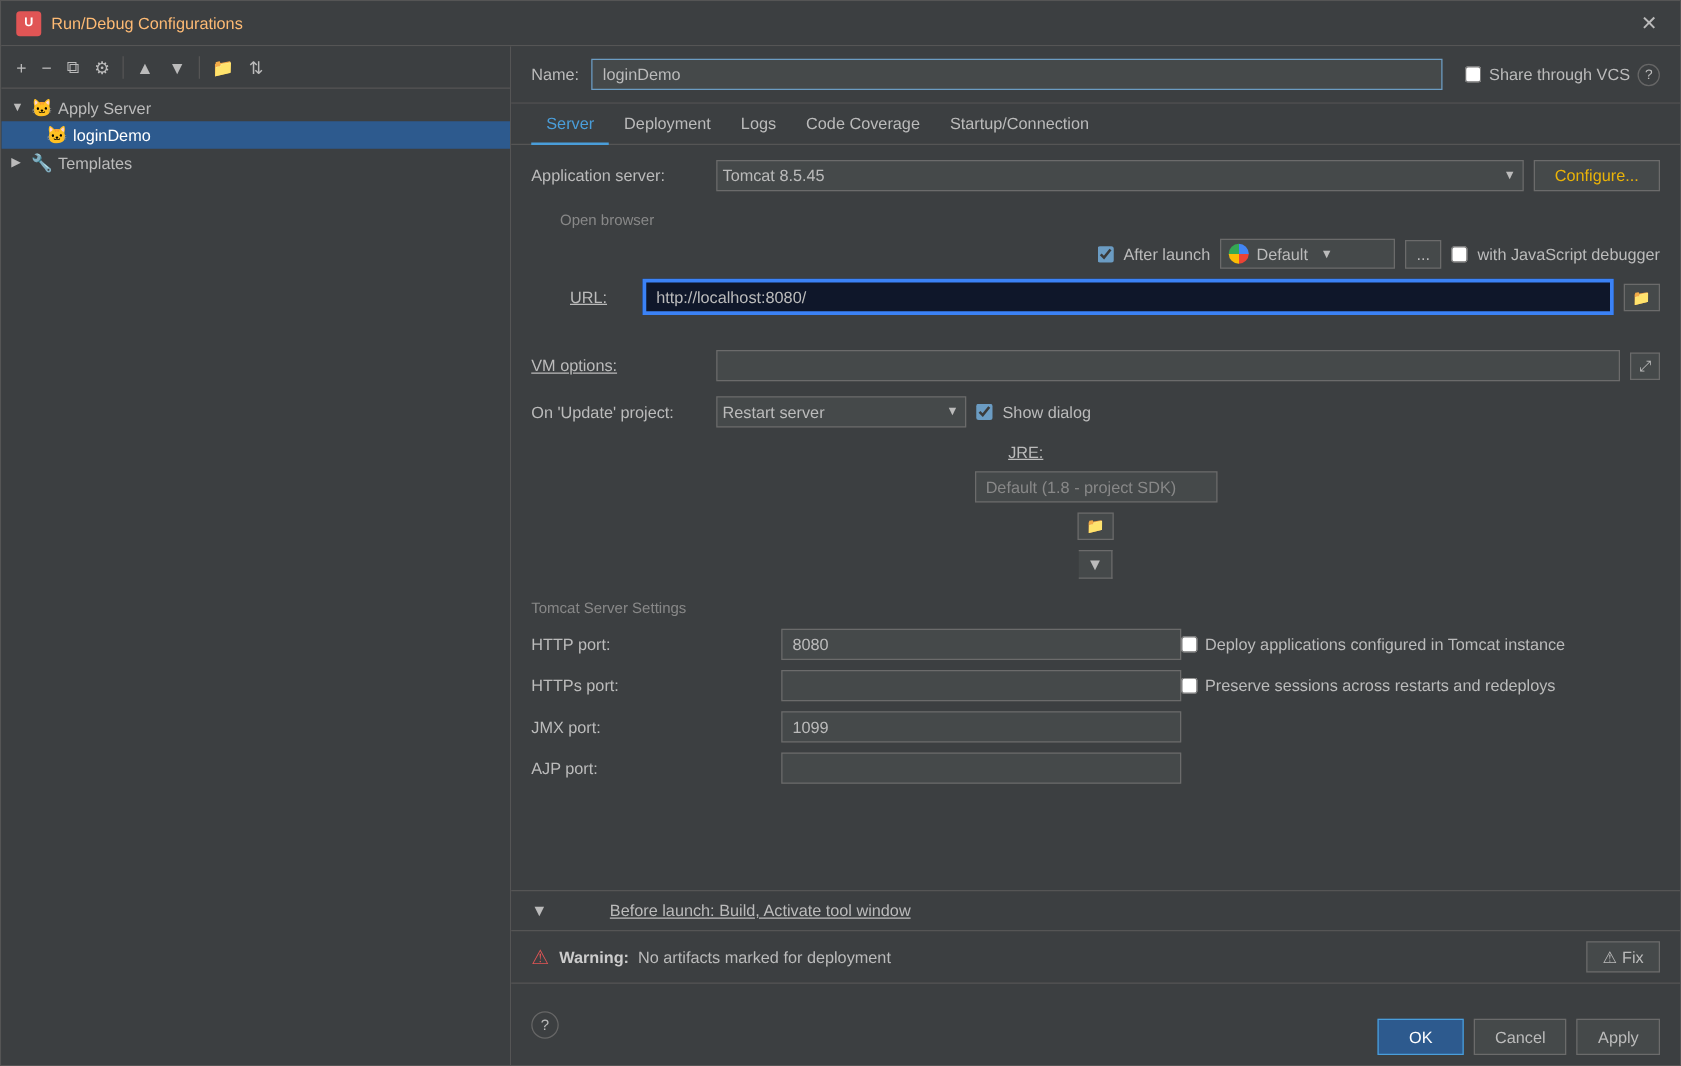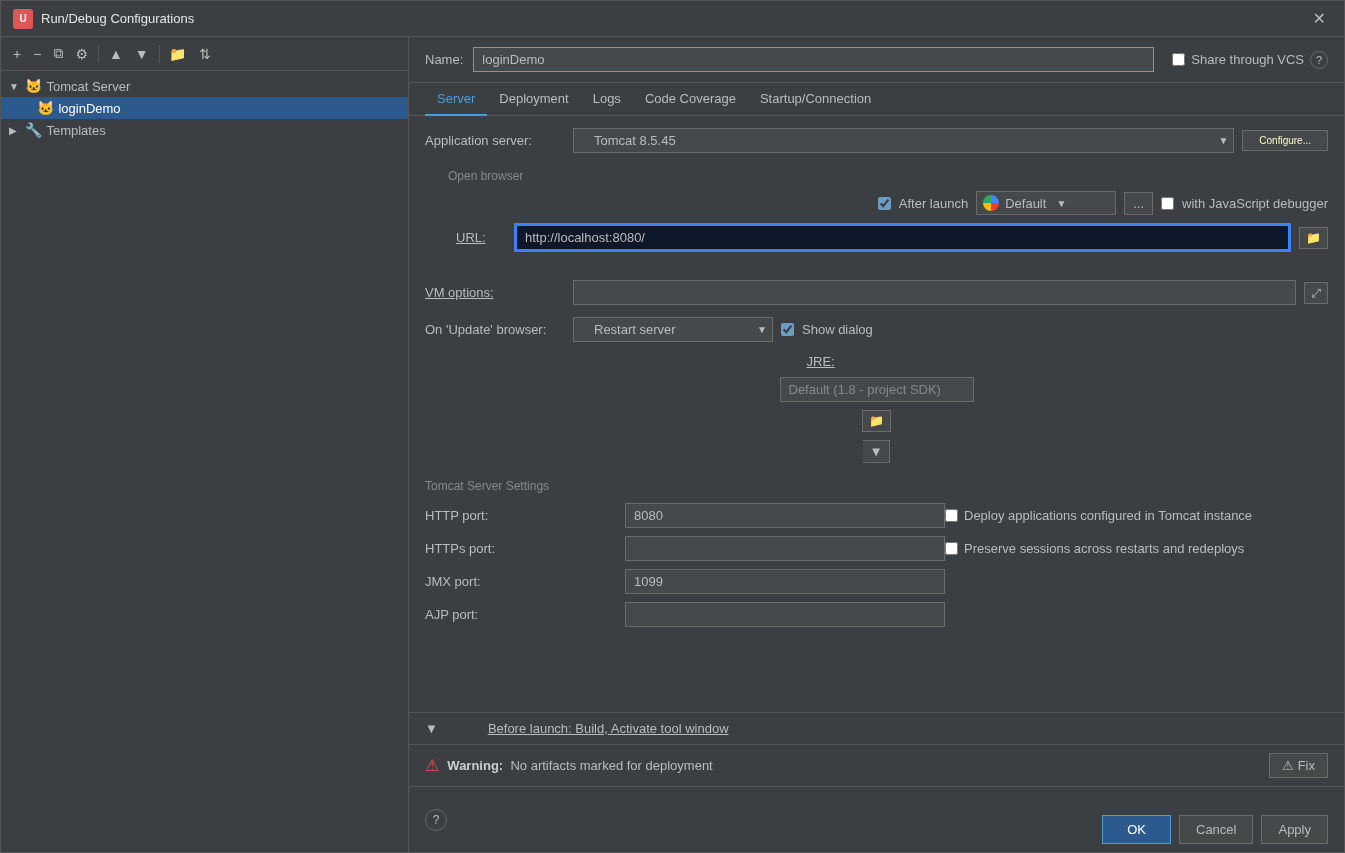--- a/index.html
+++ b/index.html
@@ -35,21 +35,21 @@
       gap: 8px;
     }
     .title-icon {
       width: 20px;
       height: 20px;
       background: #e05555;
       border-radius: 3px;
       display: flex; align-items: center; justify-content: center;
       color: white; font-size: 10px; font-weight: bold;
     }
-    .title-text { color: #e5e5e5; font-size: 13px; }
+    .title-text { color: #fdba74; font-size: 13px; }
     .close-btn {
       background: none;
       border: none;
       color: #bbbbbb;
       font-size: 16px;
       cursor: pointer;
       padding: 2px 6px;
     }
 
     .main-content {
@@ -184,23 +184,23 @@
     }
     .form-label {
       color: #bbbbbb;
       font-size: 13px;
       white-space: nowrap;
       min-width: 140px;
     }
     .configure-btn {
       background: #45494a;
       border: 1px solid #6b6b6b;
-      color: #fef9c3;
+      color: #eab308;
       padding: 4px 16px;
-      font-size: 10px;
+      font-size: 13px;
       cursor: pointer;
       white-space: nowrap;
     }
 
     .open-browser-section {
       border: none;
       padding: 4px 0 8px 0;
       margin-bottom: 8px;
       margin-left: 23px;
     }
@@ -439,21 +439,21 @@
 
     .select-wrapper {
       position: relative;
       display: flex;
       align-items: center;
     }
     .select-wrapper select {
       background: #45494a;
       border: 1px solid #6b6b6b;
       color: #bbbbbb;
-      padding: 4px 24px 4px 20px;
+      padding: 4px 24px 4px 4px;
       font-size: 13px;
       appearance: none;
       cursor: pointer;
       min-width: 200px;
     }
     .select-arrow {
       position: absolute;
       right: 6px;
       pointer-events: none;
       color: #bbbbbb;
@@ -504,21 +504,21 @@
         <button class="toolbar-btn">▼</button>
         <div class="toolbar-sep"></div>
         <button class="toolbar-btn">📁</button>
         <button class="toolbar-btn">⇅</button>
       </div>
       <div class="tree-area">
 
         <div class="tree-item">
           <span class="tree-arrow">▼</span>
           <span class="tree-icon">🐱</span>
-          <span class="tree-label">Tomcat Server</span>
+          <span class="tree-label">Apply Server</span>
         </div>
         <div class="tree-item tree-child selected">
           <span class="tree-icon">🐱</span>
           <span class="tree-label">loginDemo</span>
         </div>
 
         <div class="tree-item">
           <span class="tree-arrow">▶</span>
           <span class="tree-icon">🔧</span>
           <span class="tree-label">Templates</span>
@@ -578,21 +578,21 @@
           </div>
         </div>
 
         <div class="vm-row">
           <span class="form-label form-label--underline" style="text-decoration:underline;">VM options:</span>
           <input class="vm-input" type="text" style="">
           <button class="expand-btn">⤢</button>
         </div>
 
         <div class="update-row">
-          <span class="form-label">On 'Update' browser:</span>
+          <span class="form-label">On 'Update' project:</span>
           <div class="select-wrapper">
             <select><option>Restart server</option></select>
             <span class="select-arrow">▼</span>
           </div>
           <input type="checkbox" class="cb" checked="" style="">
           <span>Show dialog</span>
         </div>
 
         <div class="jre-row">
           <span class="form-label" style="text-decoration:underline;">JRE:</span>

